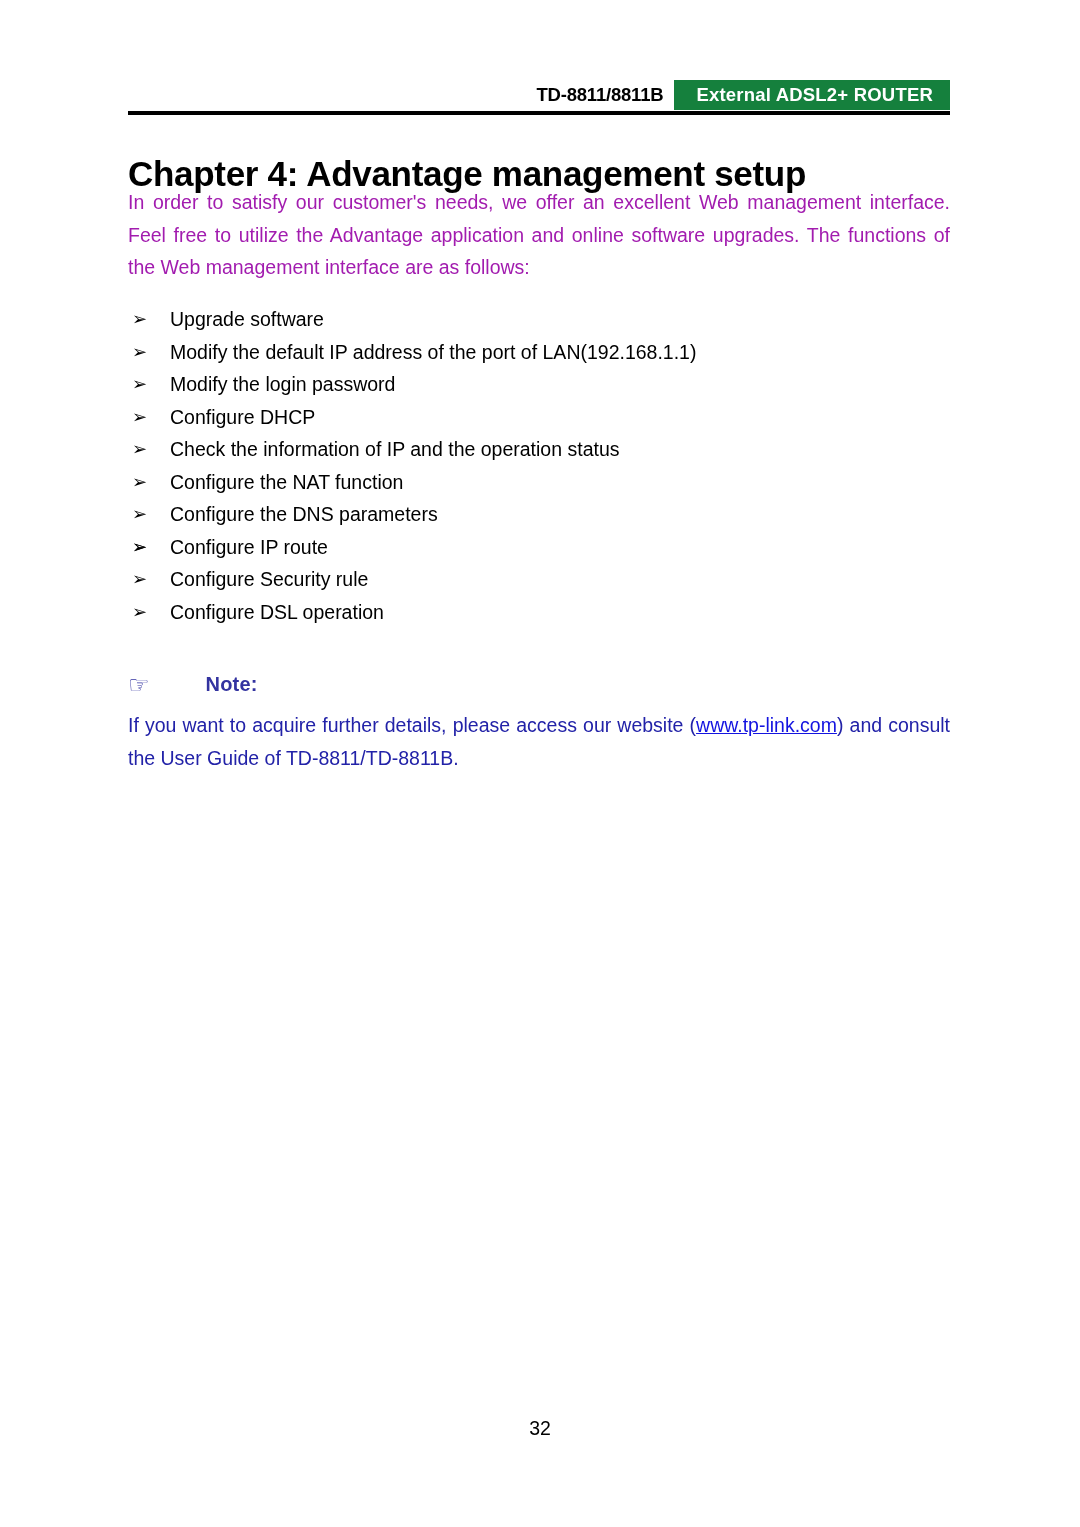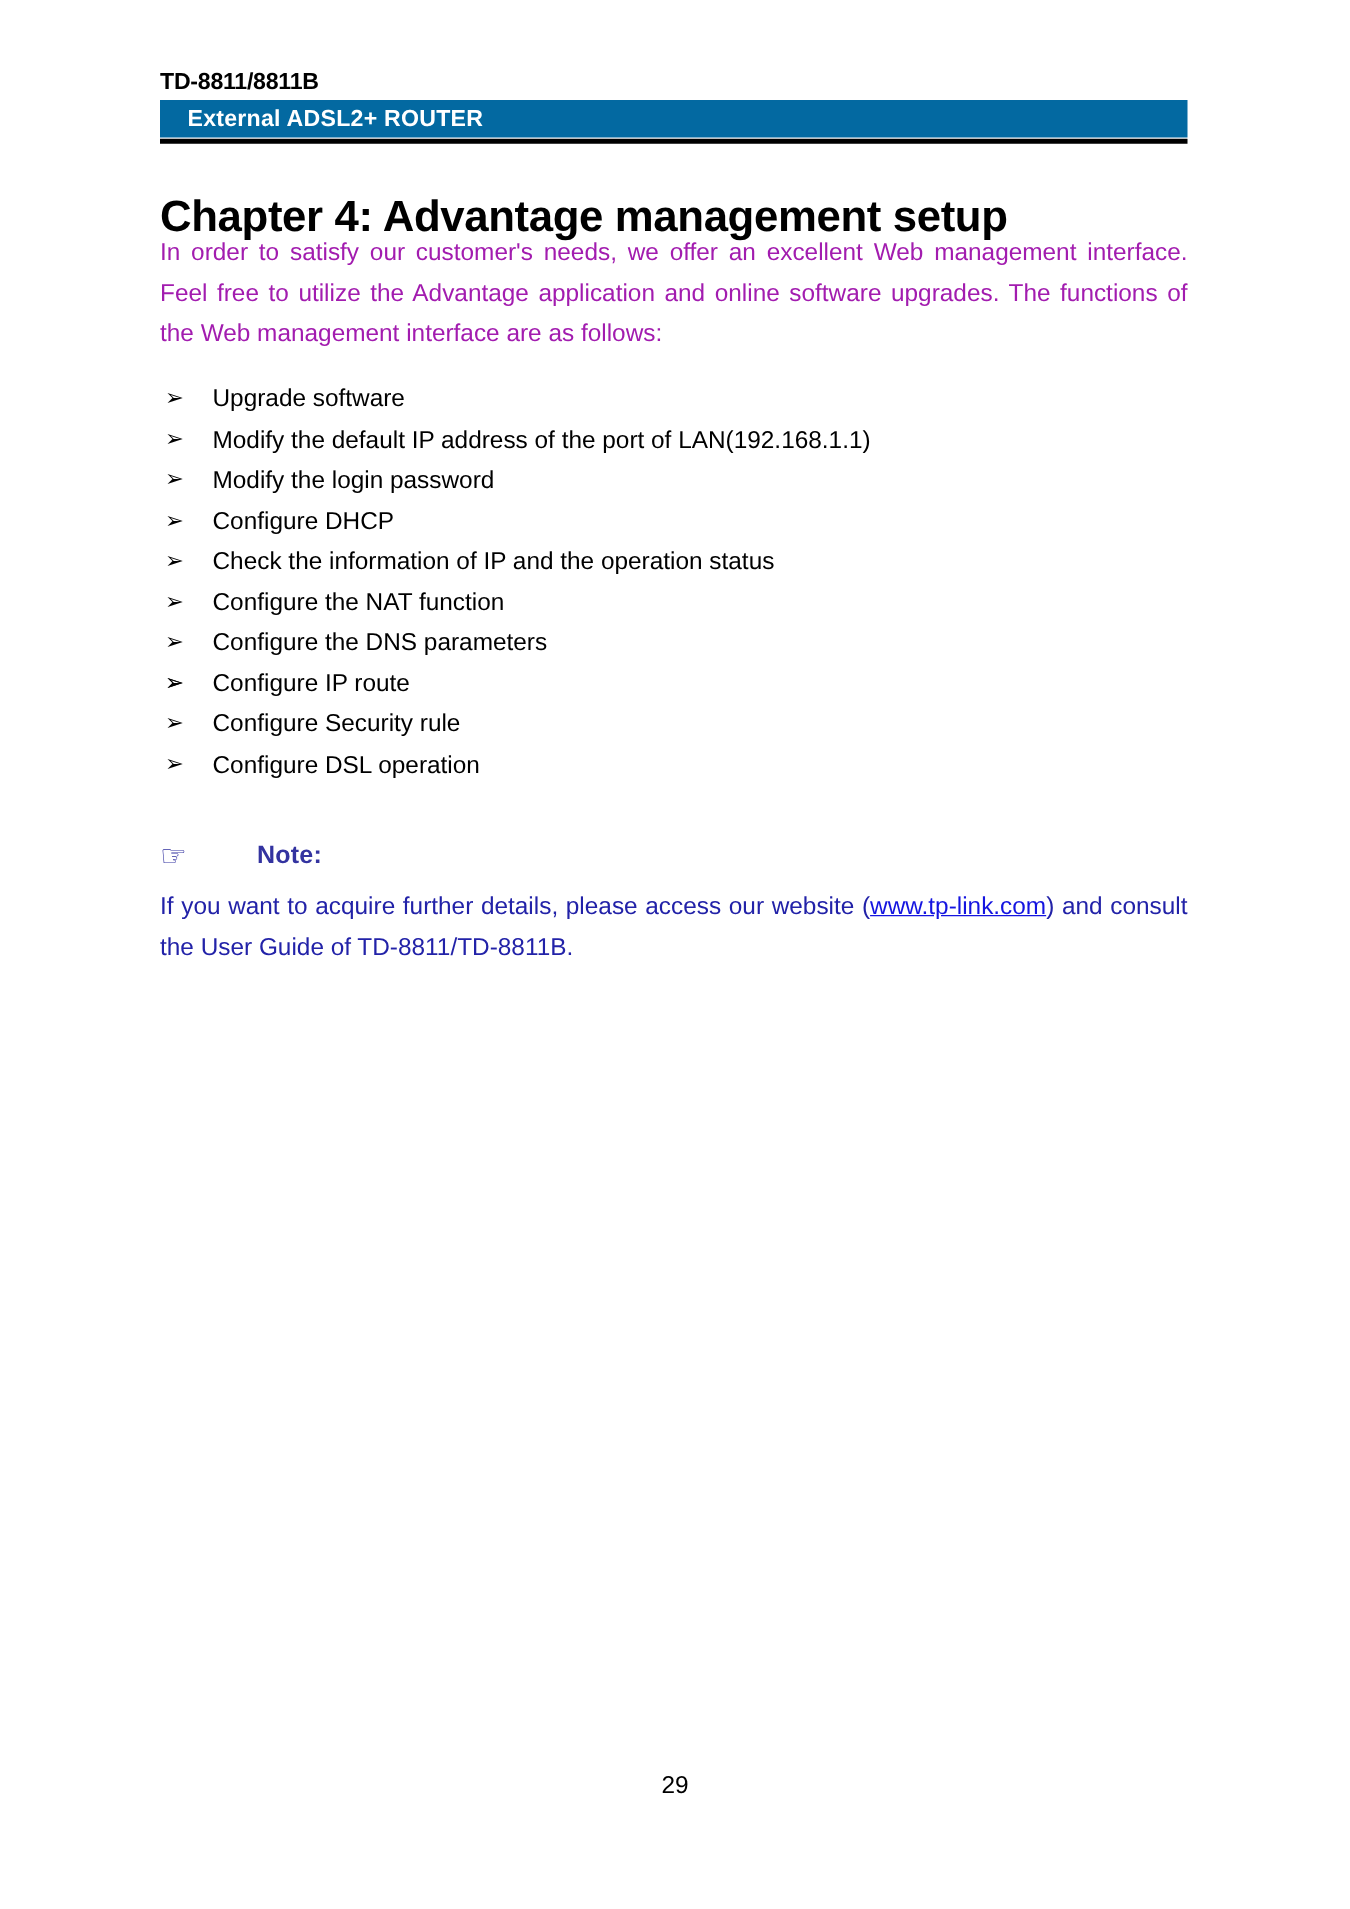--- a/index.html
+++ b/index.html
@@ -31,33 +31,32 @@
     left: 128px;
     top: 80px;
     width: 822px;
     height: 32px;
   }
   .header-row {
     display: flex;
     align-items: stretch;
     justify-content: flex-end;
     height: 30px;
-    flex-direction: column;
   }
   .header-model {
     font-size: 18.5px;
     font-weight: bold;
     color: #000000;
     letter-spacing: -0.2px;
     line-height: 30px;
     padding-right: 11px;
     white-space: nowrap;
   }
   .header-box {
-    background: #0369a1;
+    background: #15803d;
     color: #ffffff;
     font-size: 18.5px;
     font-weight: bold;
     line-height: 30px;
     padding: 0 17px 0 22px;
     white-space: nowrap;
     letter-spacing: 0.2px;
   }
   .header-rule {
     position: absolute;
@@ -217,15 +216,15 @@
 
   <div class="note-head">
     <span class="note-hand">☞</span>
     <span class="note-label">Note:</span>
   </div>
 
   <div class="note-body">
     <p><span>If you want to acquire further details, please access our website (</span><a class="note-link" href="#">www.tp-link.com</a><span>) and consult the User Guide of TD-8811/TD-8811B.</span></p>
   </div>
 
-  <div class="page-number">29</div>
+  <div class="page-number">32</div>
 
 </div>
 
 </body></html>

